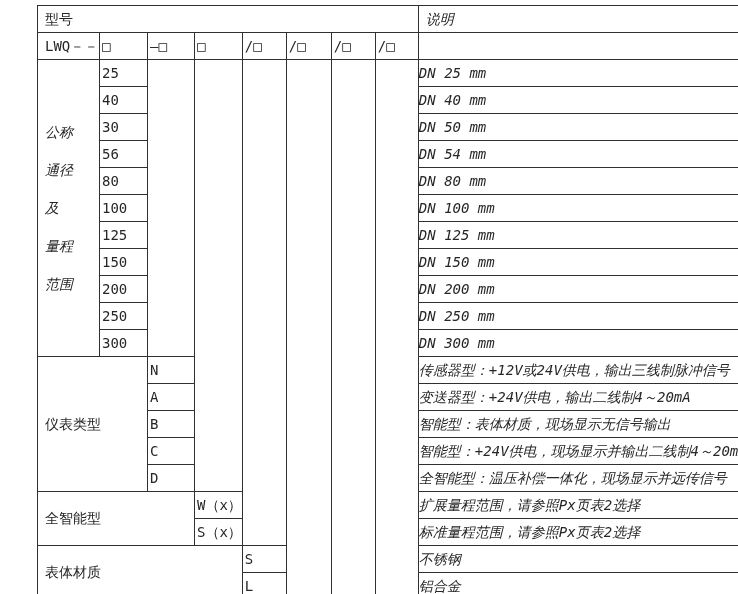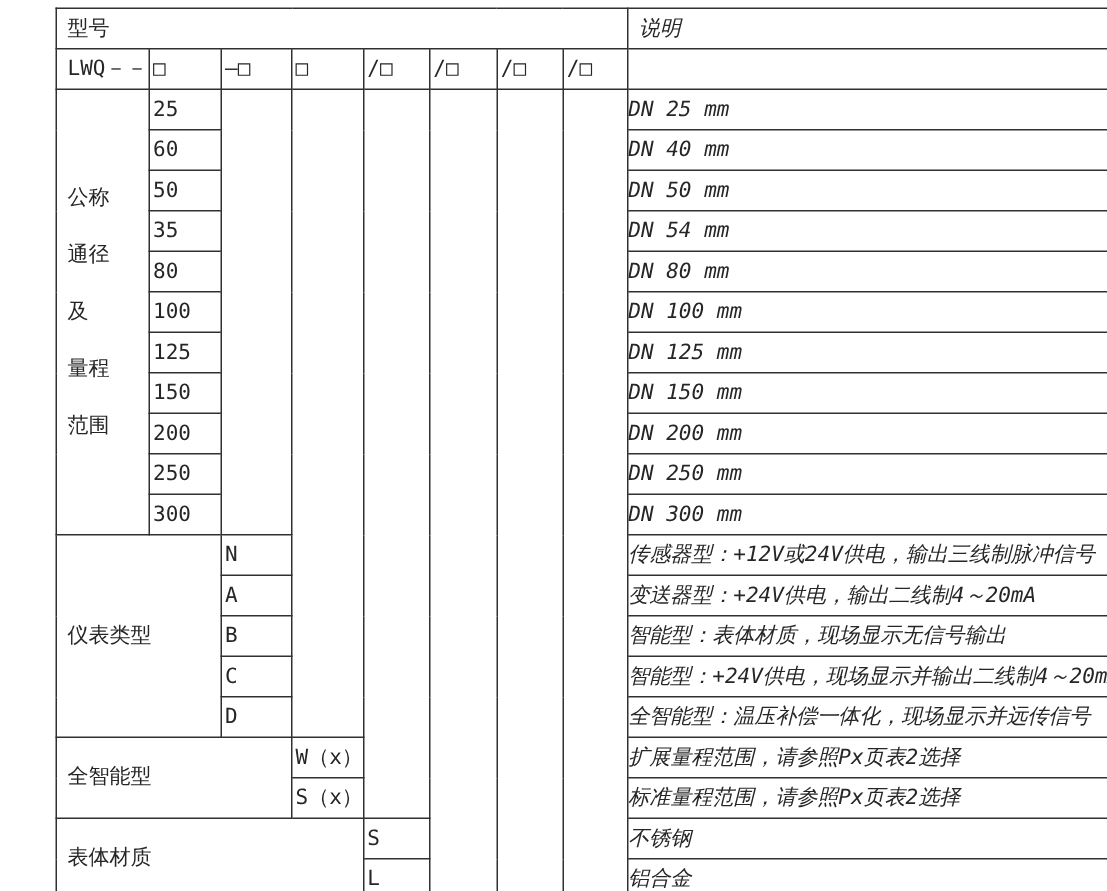--- a/index.html
+++ b/index.html
@@ -28,21 +28,21 @@
     line-height: 25px;
     vertical-align: middle;
     white-space: nowrap;
     overflow: hidden;
   }
   .model-table td:last-child { border-right-color: #c9c9c9; font-style: italic; }
   td.hdr      { padding-left: 7px; }
   td.code     { padding-left: 2px; }
   td.desc     { }
   td.seclabel { padding-left: 7px; }
-  td.bigseclabel { padding-left: 7px; }
+  td.bigseclabel { padding-left: 7px; font-style: italic; }
   .lblline { height: 38px; line-height: 38px; }
   .right-shade {
     position: absolute;
     left: 718px;
     top: 0;
     width: 6px;
     height: 594px;
     background: #e7e7e7;
   }
 </style>
@@ -92,29 +92,29 @@
       <td class="code">25</td>
       <td rowspan="11"></td>
       <td rowspan="16"></td>
       <td rowspan="18"></td>
       <td rowspan="20"></td>
       <td rowspan="20"></td>
       <td rowspan="20"></td>
       <td class="desc">DN 25 mm</td>
     </tr>
     <tr>
-      <td class="code">60</td>
+      <td class="code">40</td>
       <td class="desc">DN 40 mm</td>
     </tr>
     <tr>
-      <td class="code">50</td>
+      <td class="code">30</td>
       <td class="desc">DN 50 mm</td>
     </tr>
     <tr>
-      <td class="code">35</td>
+      <td class="code">56</td>
       <td class="desc">DN 54 mm</td>
     </tr>
     <tr>
       <td class="code">80</td>
       <td class="desc">DN 80 mm</td>
     </tr>
     <tr>
       <td class="code">100</td>
       <td class="desc">DN 100 mm</td>
     </tr>

